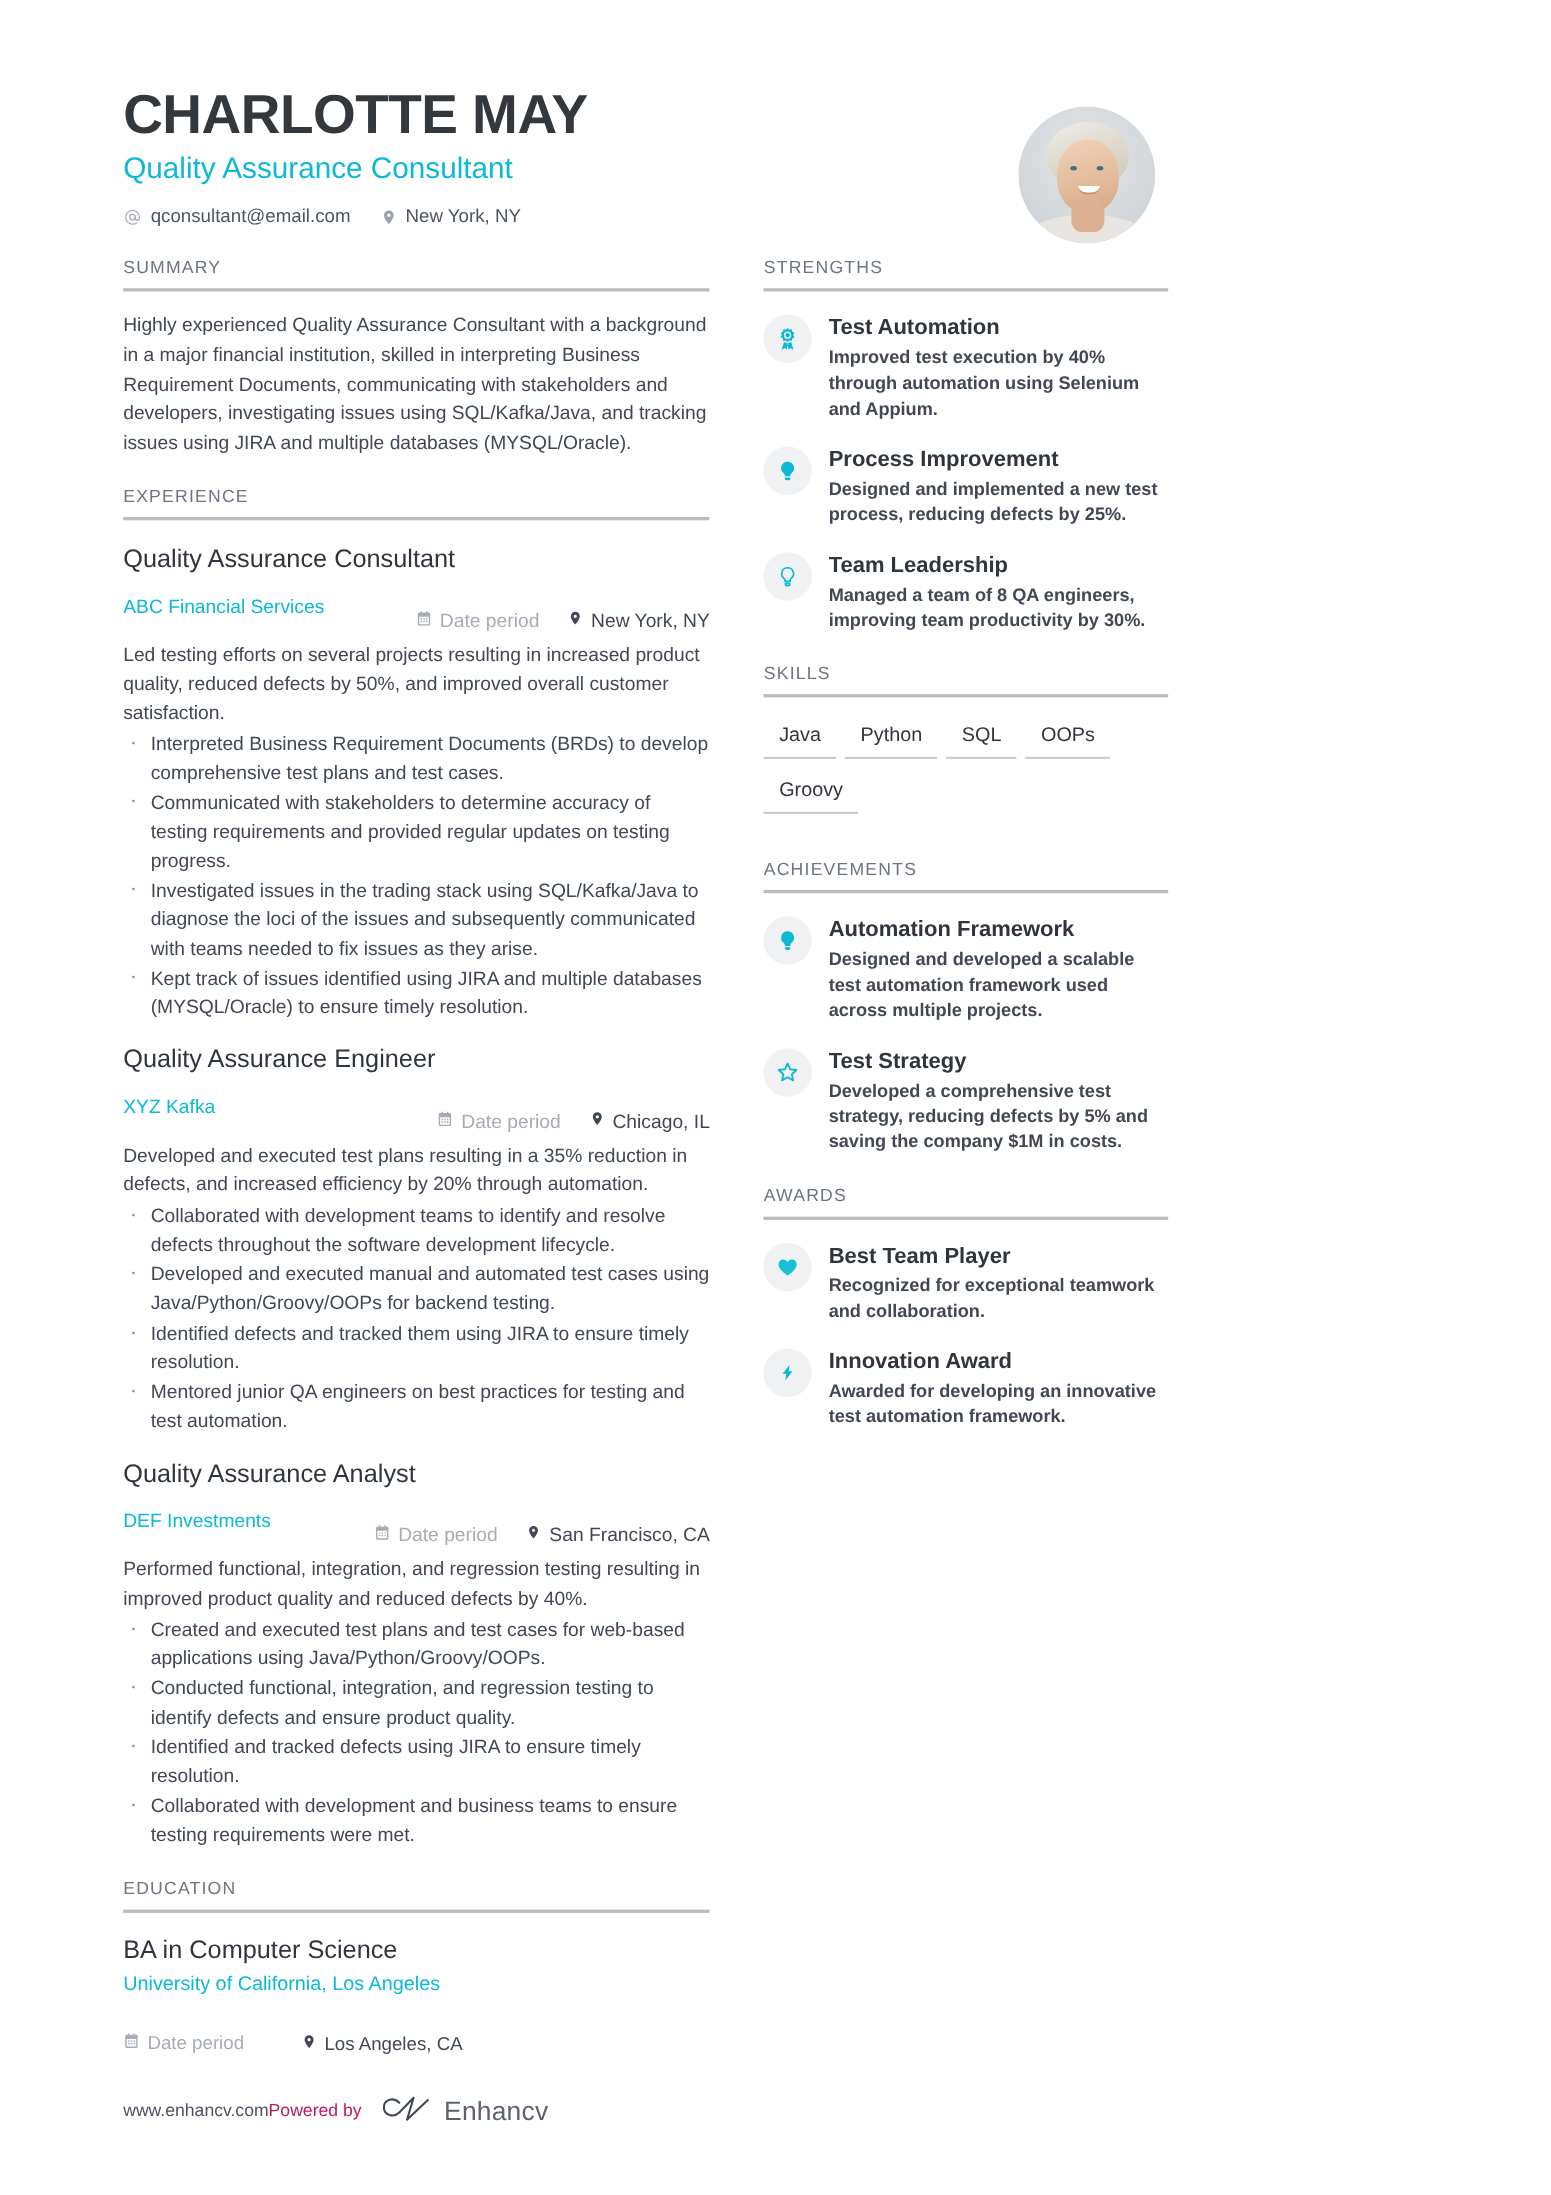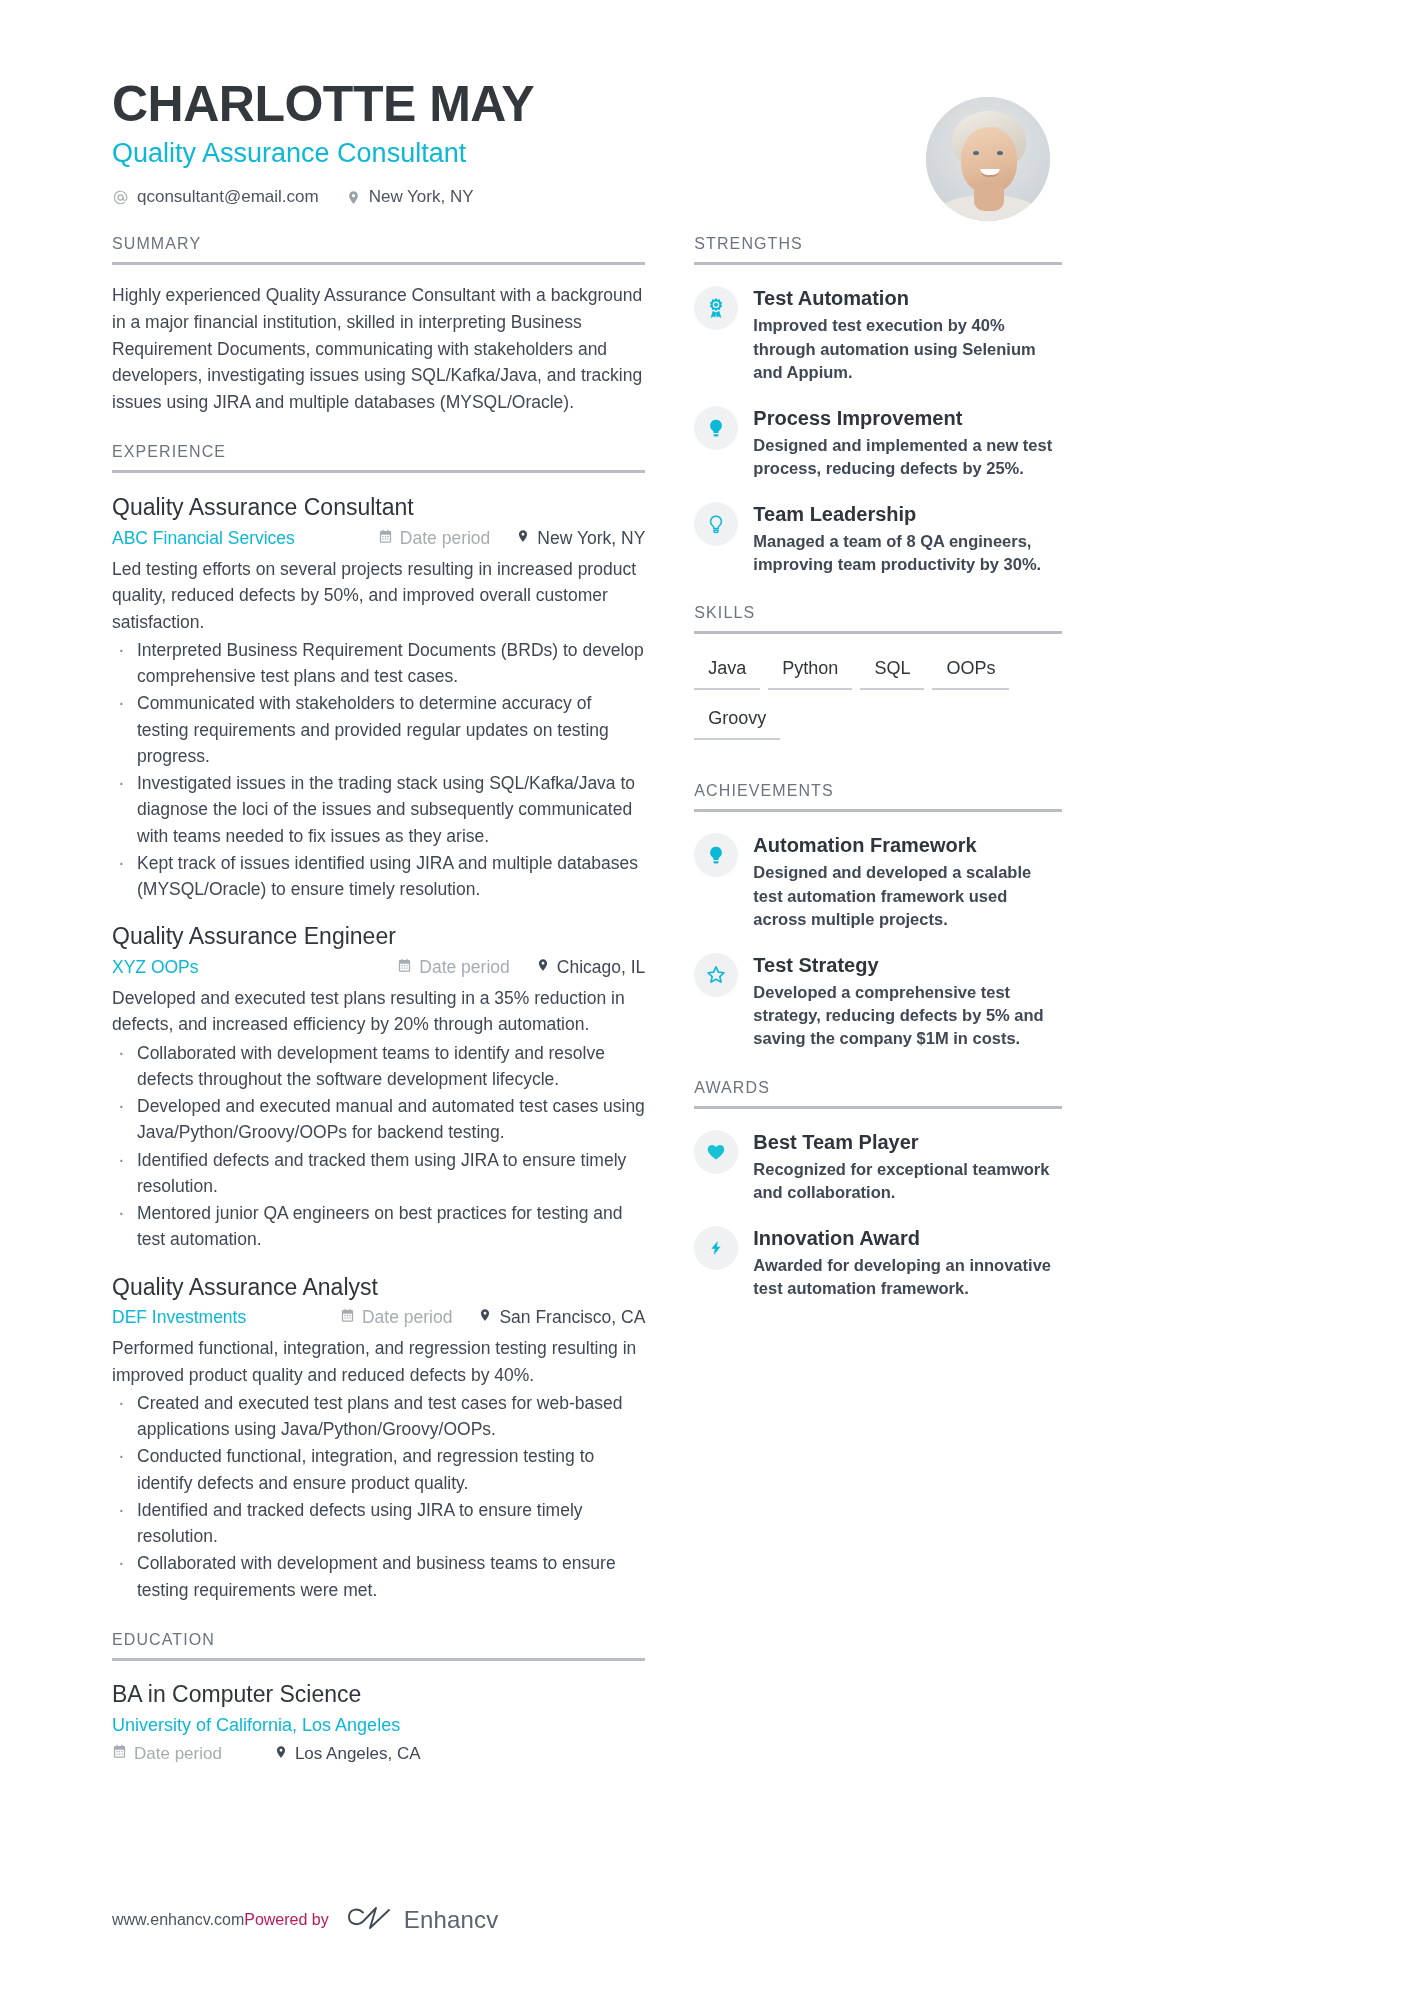--- a/index.html
+++ b/index.html
@@ -98,21 +98,21 @@
     margin-top: 17px;
   }
 
   
   .job { margin-top: 20px; }
   .job:first-of-type { margin-top: 20px; }
   .job-title { font-size: 23px; color: #2f353c; line-height: 1.25; font-weight: normal; }
   .job-meta { display: flex; align-items: center; margin-top: 6px; font-size: 17.5px; }
   .company { color: #0bb8d6; flex: 0 0 auto; }
   .meta-spacer { flex: 1 1 auto; min-width: 10px; }
-  .meta-bit { display: flex; align-items: flex-start; gap: 7px; white-space: nowrap; }
+  .meta-bit { display: flex; align-items: flex-end; gap: 7px; white-space: nowrap; margin-top: 26px; }
   .meta-bit.date { color: #a6acb4; margin-right: 26px; }
   .meta-bit.loc { color: #3f4854; }
   .job-desc { font-size: 17.5px; line-height: 1.5; color: #3f4854; margin-top: 7px; }
   .bullets { list-style: none; margin-top: 2px; }
   .bullets li {
     position: relative;
     padding-left: 25px;
     font-size: 17.5px;
     line-height: 1.5;
     color: #3f4854;
@@ -248,21 +248,21 @@
               <ul class="bullets">
                 <li>Interpreted Business Requirement Documents (BRDs) to develop comprehensive test plans and test cases.</li>
                 <li>Communicated with stakeholders to determine accuracy of testing requirements and provided regular updates on testing progress.</li>
                 <li>Investigated issues in the trading stack using SQL/Kafka/Java to diagnose the loci of the issues and subsequently communicated with teams needed to fix issues as they arise.</li>
                 <li>Kept track of issues identified using JIRA and multiple databases (MYSQL/Oracle) to ensure timely resolution.</li>
               </ul>
             </div>
             <div class="job">
               <div class="job-title">Quality Assurance Engineer</div>
               <div class="job-meta">
-                <span class="company">XYZ OOPs</span>
+                <span class="company">XYZ Kafka</span>
                 <span class="meta-spacer"></span>
                 <span class="meta-bit date">
                   <span><svg width="15" height="15" viewBox="0 0 24 24" fill="#a6acb4">
                       <path d="M7 1v2H5a2 2 0 0 0-2 2v15a2 2 0 0 0 2 2h14a2 2 0 0 0 2-2V5a2 2 0 0 0-2-2h-2V1h-2v2H9V1H7zm12 8v11H5V9h14zM7 11v2h2v-2H7zm4 0v2h2v-2h-2zm4 0v2h2v-2h-2zM7 15v2h2v-2H7zm4 0v2h2v-2h-2zm4 0v2h2v-2h-2z"></path>
                     </svg></span>
                   <span>Date period</span>
                 </span>
                 <span class="meta-bit loc">
                   <span><svg width="14" height="16" viewBox="0 0 24 24" fill="#3f4854">
                       <path d="M12 2C8.1 2 5 5.1 5 9c0 5.2 7 13 7 13s7-7.8 7-13c0-3.9-3.1-7-7-7zm0 9.5A2.5 2.5 0 1 1 12 6.5a2.5 2.5 0 0 1 0 5z"></path>

